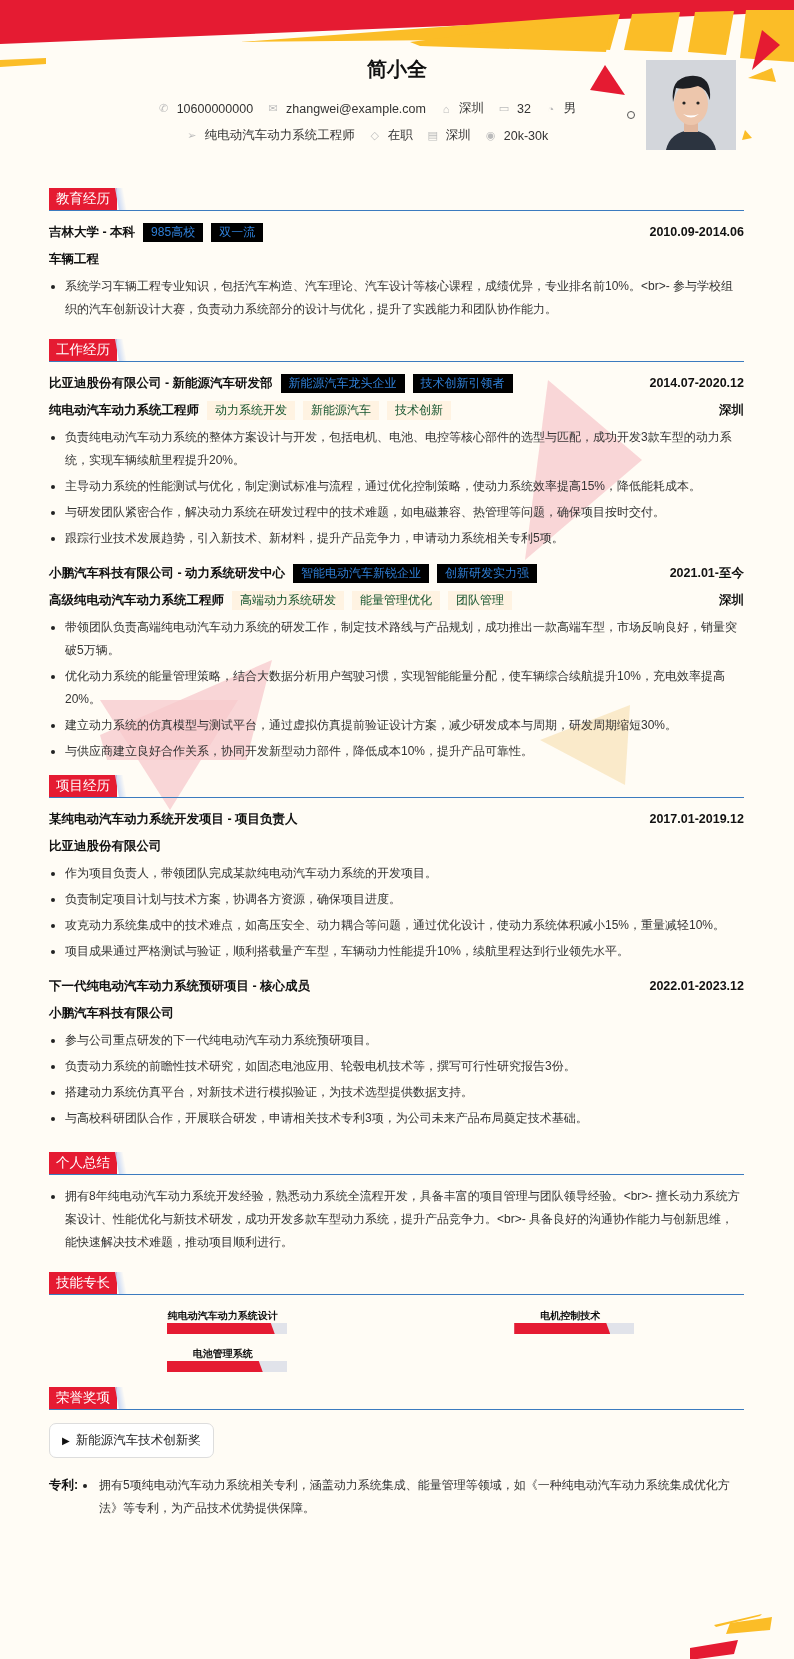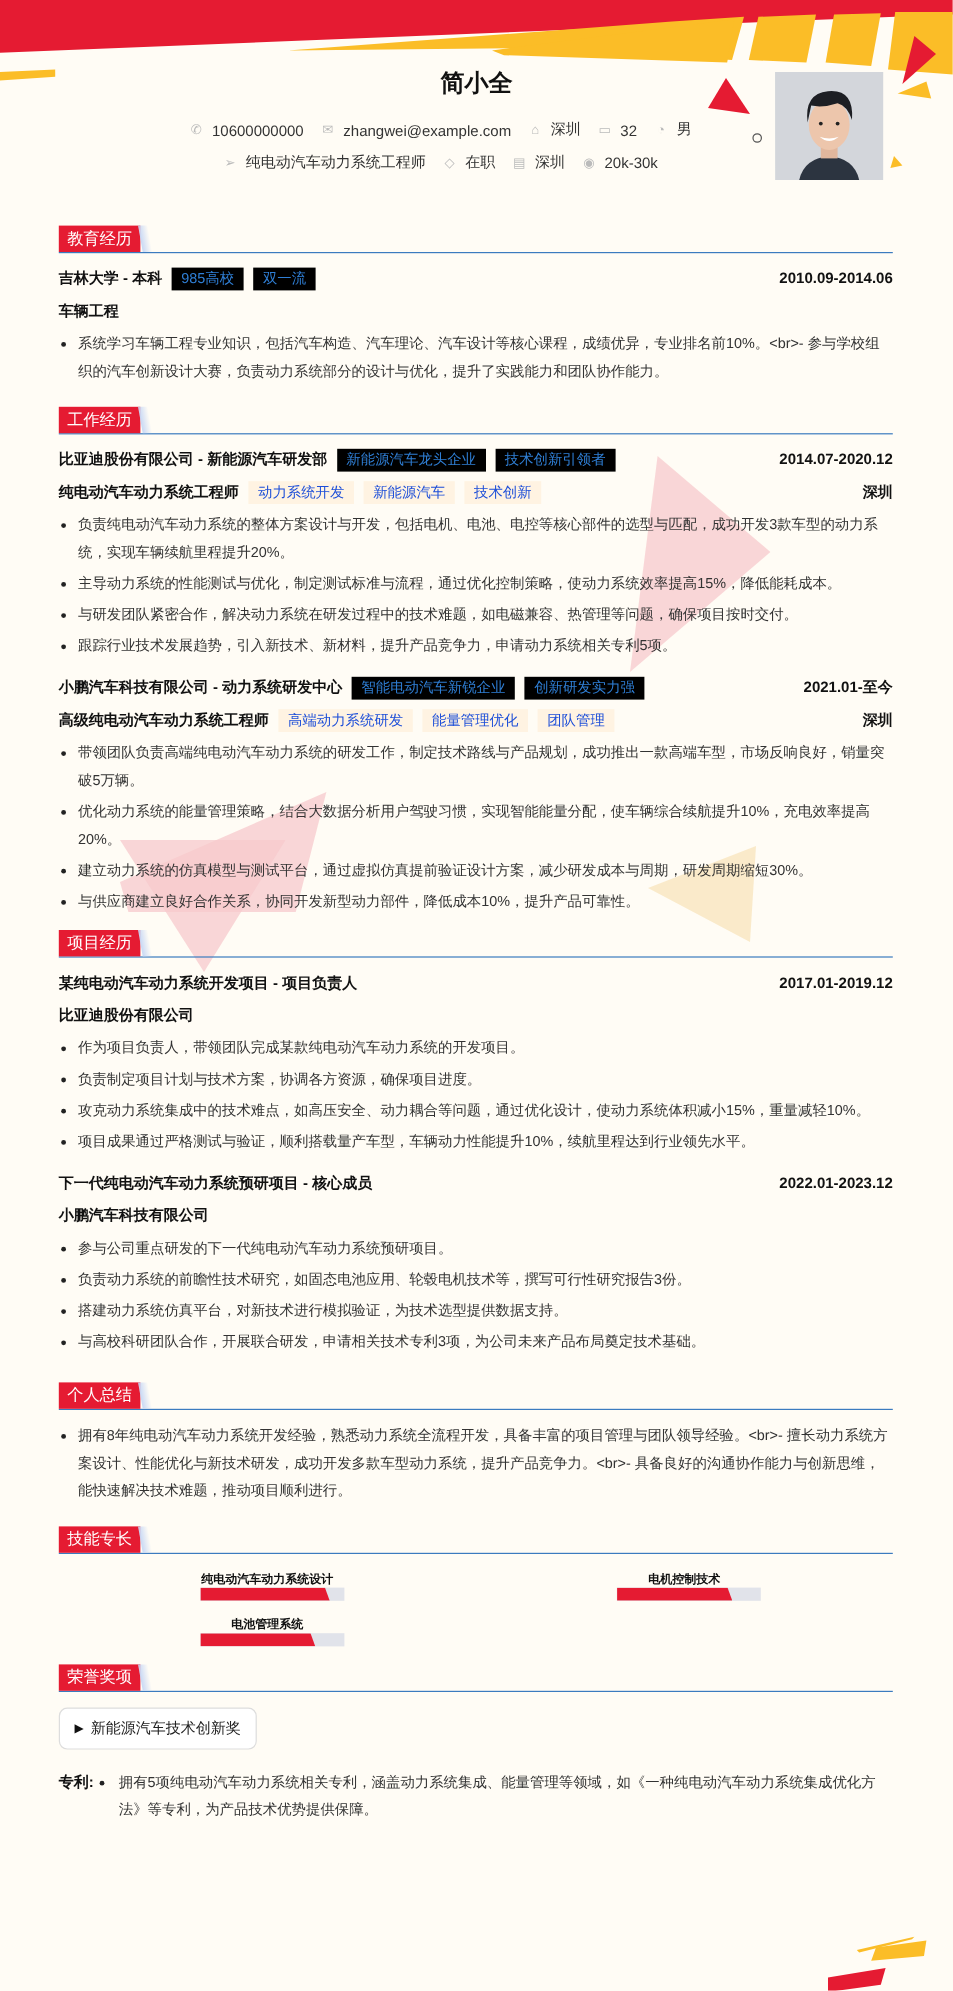--- a/index.html
+++ b/index.html
@@ -58,21 +58,21 @@
       display: flex; justify-content: space-between; align-items: center;
       font-size: 12.5px; min-height: 22px; margin-bottom: 5px;
     }
     .row .left { display: flex; align-items: center; }
     .strong { font-weight: bold; color: #111; }
     .tag {
       display: inline-block; font-size: 12px; padding: 2px 8px; margin-left: 8px;
       line-height: 15px;
     }
     .tag.blue { background: #000000; color: #2f7fd6; }
-    .tag.orange { background: #fff3e2; color: #1d4ed8; }
+    .tag.orange { background: #fff3e2; color: #14532d; }
     .date { font-weight: bold; font-size: 12.5px; color: #111; }
     ul.bullets { list-style: none; }
     ul.bullets li {
       position: relative; font-size: 12px; line-height: 23px; padding-left: 16px;
       color: #333; margin-bottom: 3px;
     }
     ul.bullets li::before {
       content: ""; position: absolute; left: 2px; top: 10px;
       width: 4px; height: 4px; border-radius: 50%; background: #222;
     }

